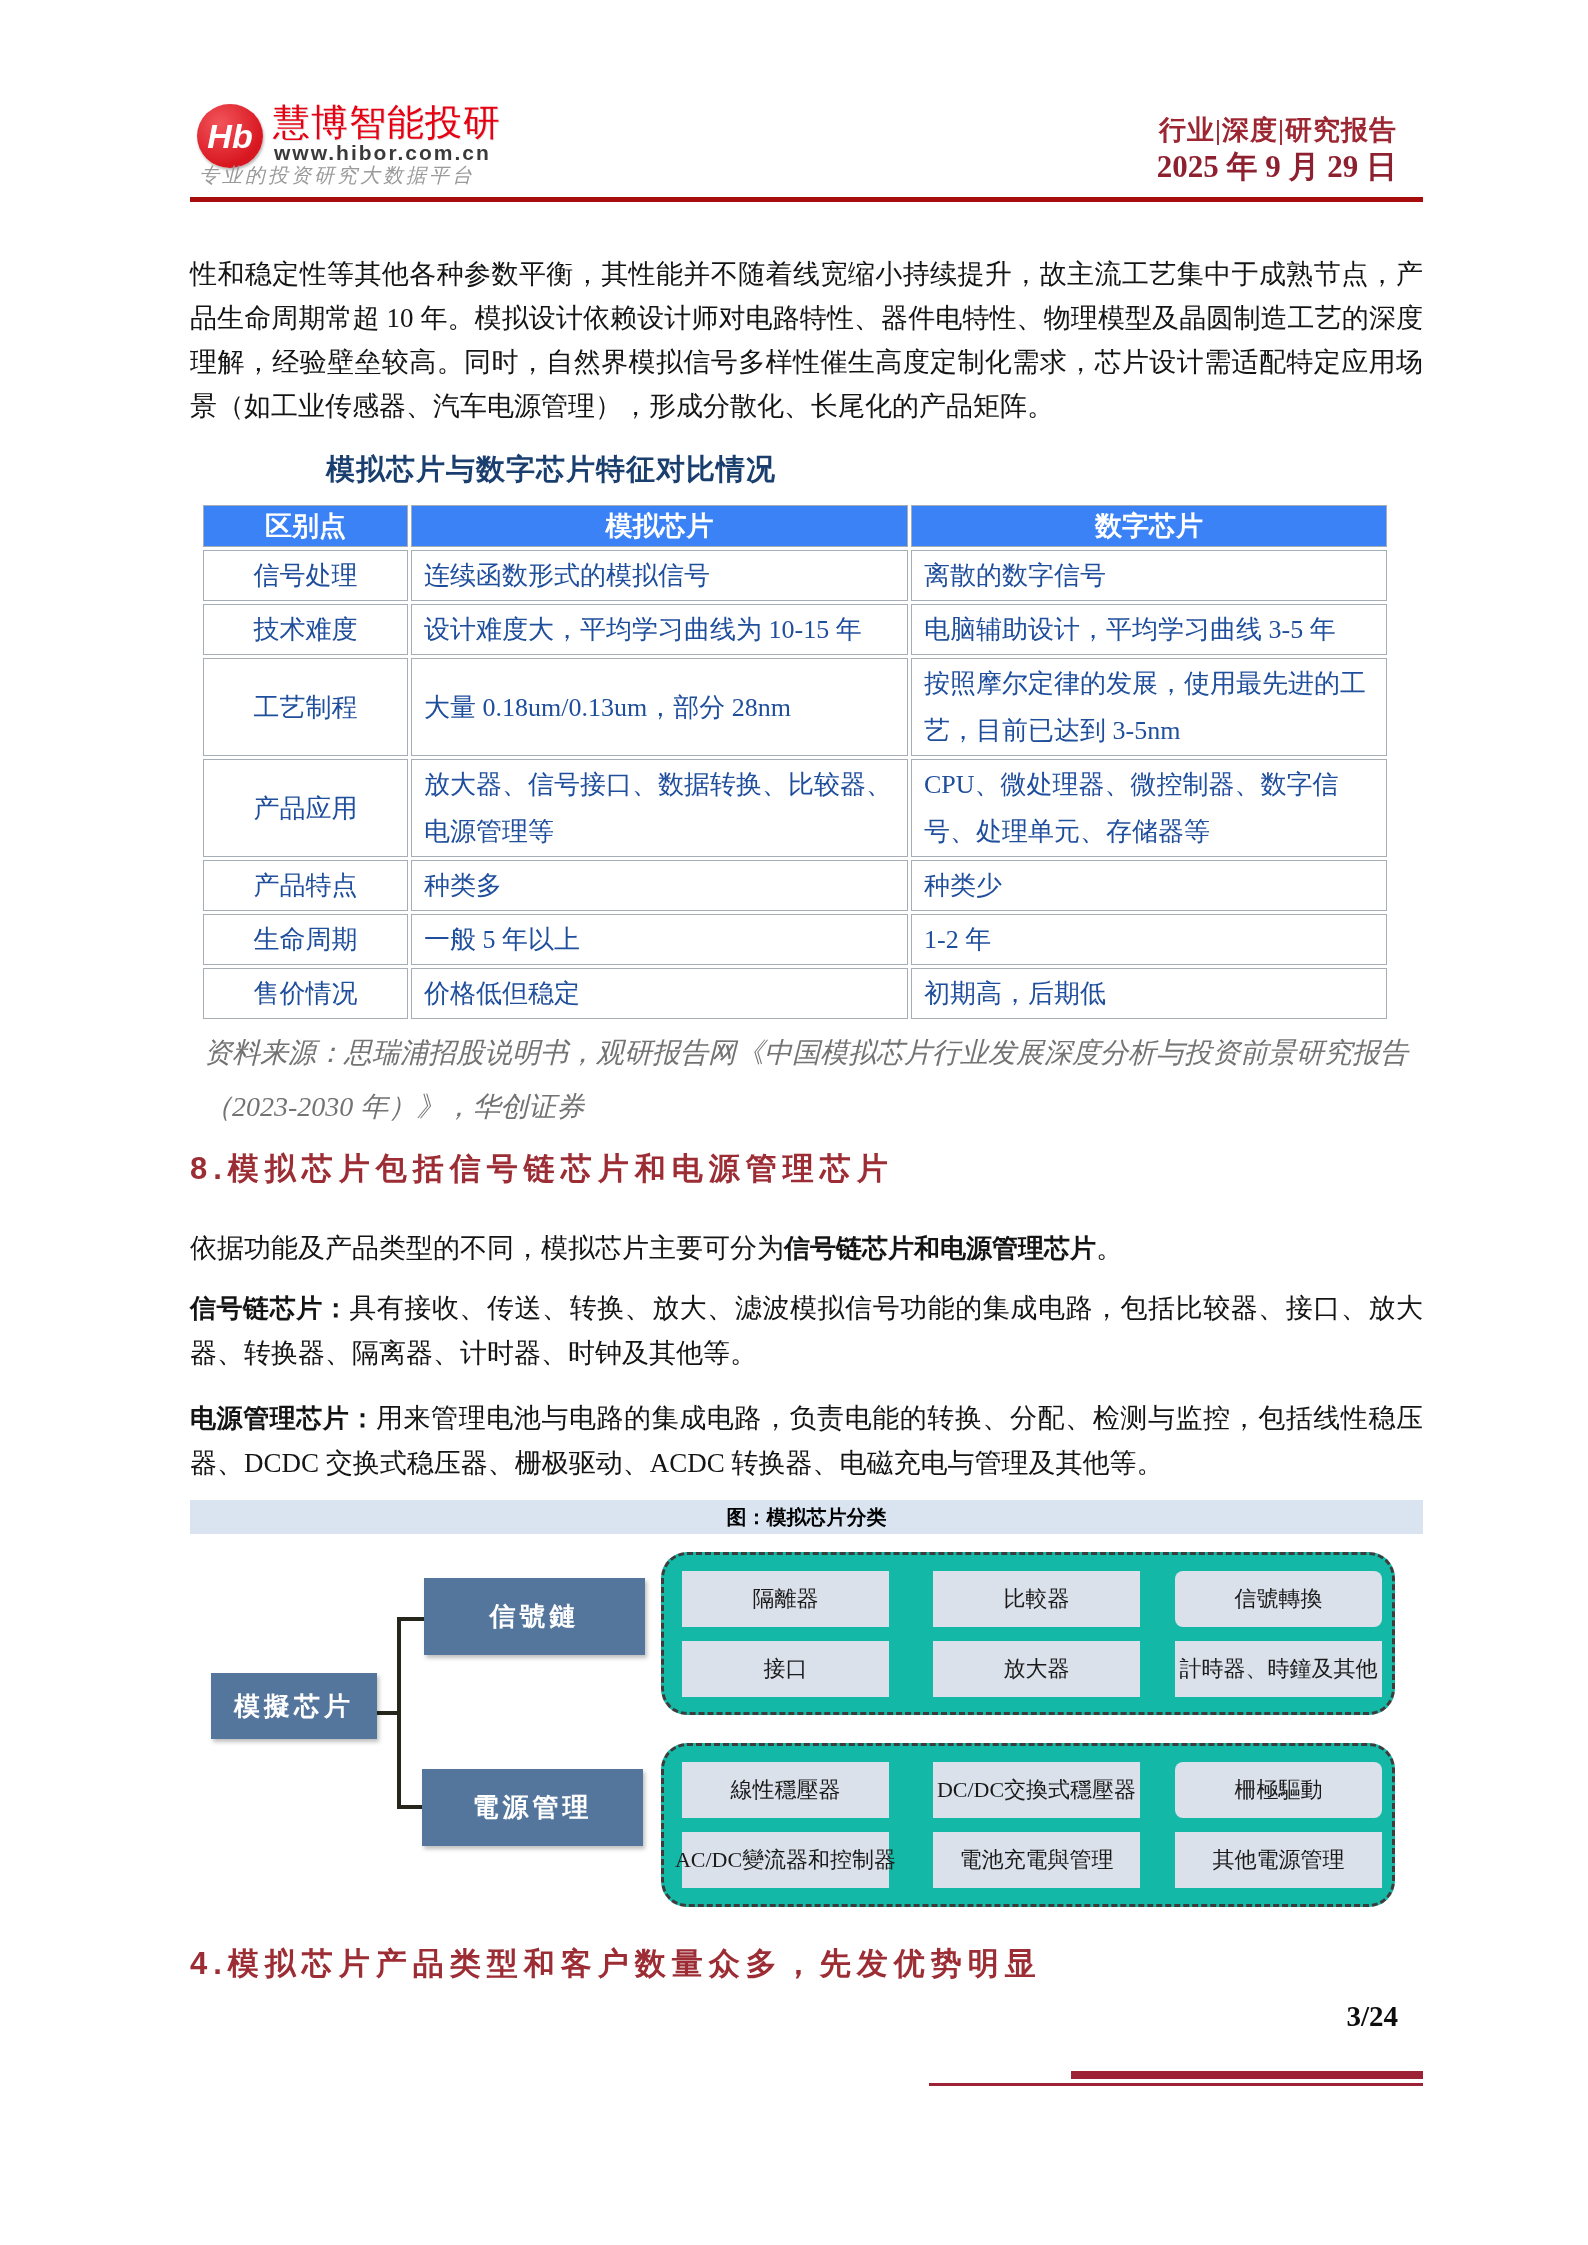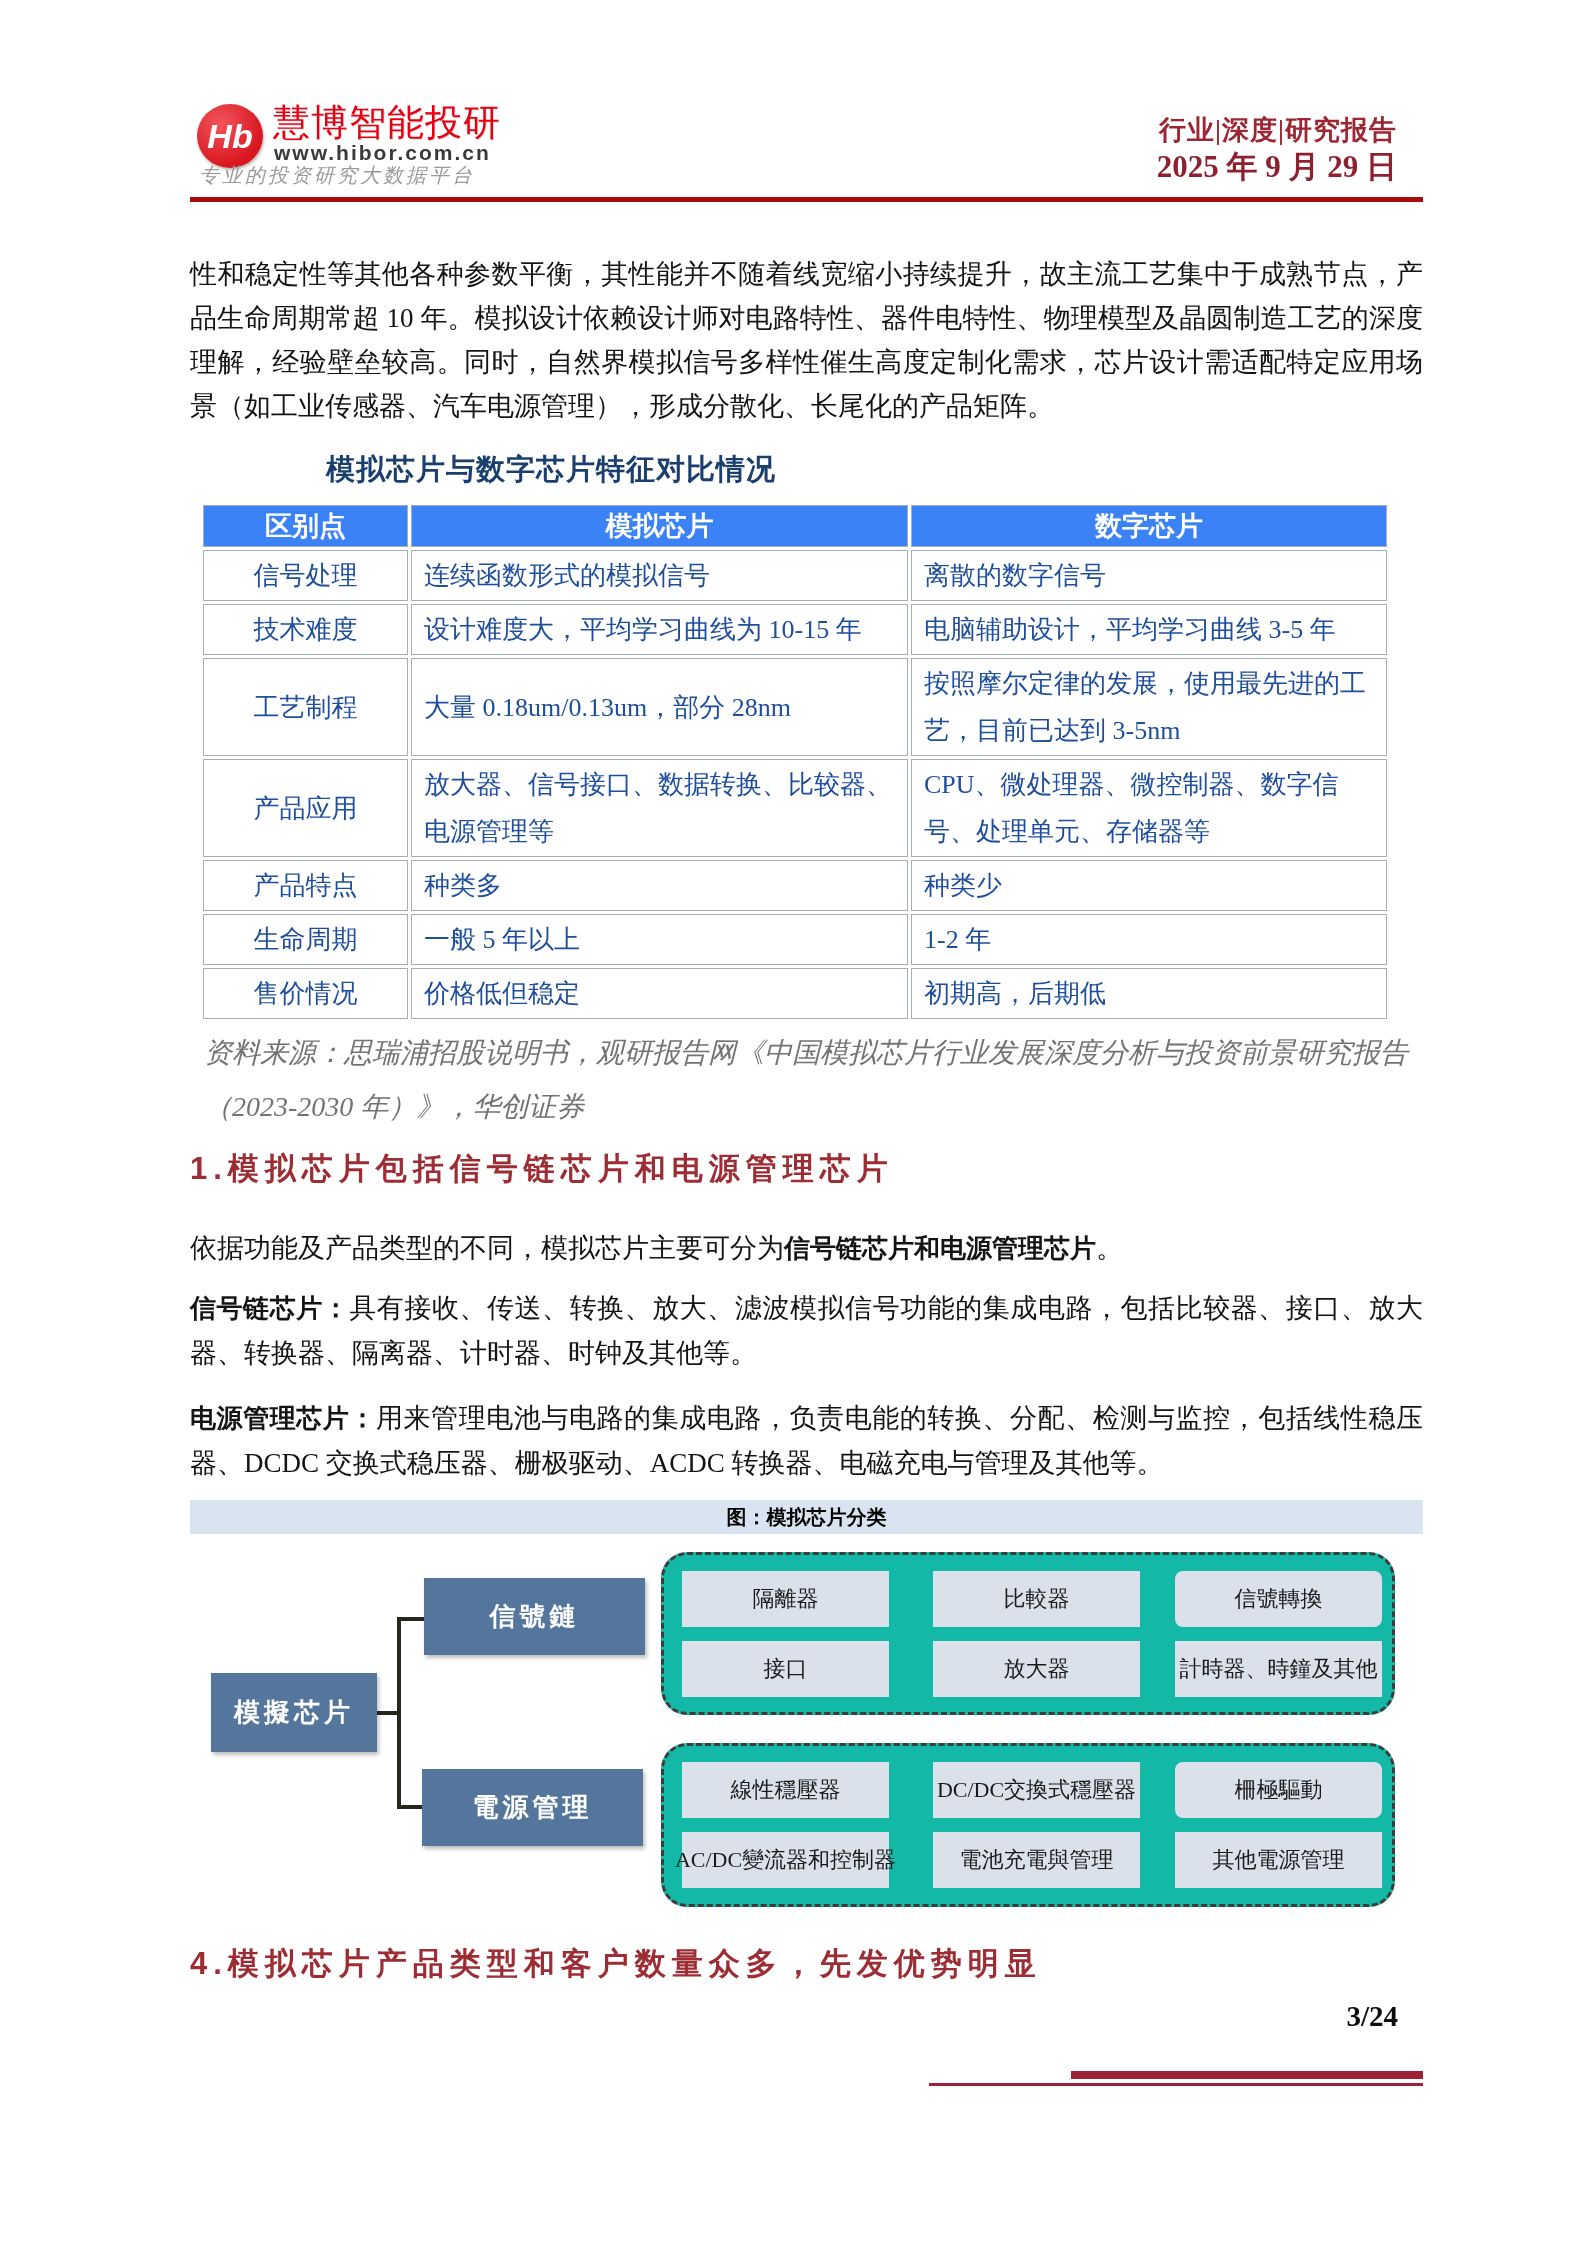--- a/index.html
+++ b/index.html
@@ -89,21 +89,21 @@
     height:34px;background:#d9e4f0;display:flex;align-items:center;justify-content:center;
     font-family:"Liberation Sans","DejaVu Sans",sans-serif;
     font-weight:bold;font-size:20px;color:#000;
   }
   .fig-canvas{position:relative;width:1233px;height:396px;background:#fff;}
   .node{
     position:absolute;background:#54769d;color:#fff;font-weight:bold;
     display:flex;align-items:center;justify-content:center;
     font-size:26px;letter-spacing:4px;box-shadow:2px 3px 4px rgba(0,0,0,.25);
   }
-  .n-root{left:21px;top:139px;width:166px;height:79px;}
+  .n-root{left:21px;top:139px;width:166px;height:66px;}
   .n-b1{left:234px;top:44px;width:221px;height:77px;}
   .n-b2{left:232px;top:235px;width:221px;height:77px;}
   .conn{position:absolute;background:#26261c;}
   .c-trunk{left:207px;top:83px;width:4px;height:192px;}
   .c-root{left:187px;top:177px;width:22px;height:4px;}
   .c-b1{left:207px;top:83px;width:27px;height:4px;}
   .c-b2{left:207px;top:271px;width:25px;height:4px;}
   .group{
     position:absolute;left:471px;width:728px;height:157px;
     border:3px dashed #3c3c3c;border-radius:26px;background:#14b8a6;
@@ -187,21 +187,21 @@
         <td>初期高，后期低</td>
       </tr>
     </tbody>
   </table>
 
   <div class="src">
     <span style="display:block">资料来源：思瑞浦招股说明书，观研报告网《中国模拟芯片行业发展深度分析与投资前景研究报告</span>
     <span style="display:block">（2023-2030 年）》，华创证券</span>
   </div>
 
-  <div class="sec-h h3">1.模拟芯片包括信号链芯片和电源管理芯片</div>
+  <div class="sec-h h3">8.模拟芯片包括信号链芯片和电源管理芯片</div>
   <div class="para p-s3-1">
     <span>依据功能及产品类型的不同，模拟芯片主要可分为</span><b>信号链芯片和电源管理芯片</b><span>。</span>
   </div>
   <div class="para p-s3-2">
     <b>信号链芯片：</b><span>具有接收、传送、转换、放大、滤波模拟信号功能的集成电路，包括比较器、接口、放大器、转换器、隔离器、计时器、时钟及其他等。</span>
   </div>
   <div class="para p-s3-3">
     <b>电源管理芯片：</b><span>用来管理电池与电路的集成电路，负责电能的转换、分配、检测与监控，包括线性稳压器、DCDC 交换式稳压器、栅极驱动、ACDC 转换器、电磁充电与管理及其他等。</span>
   </div>
 

